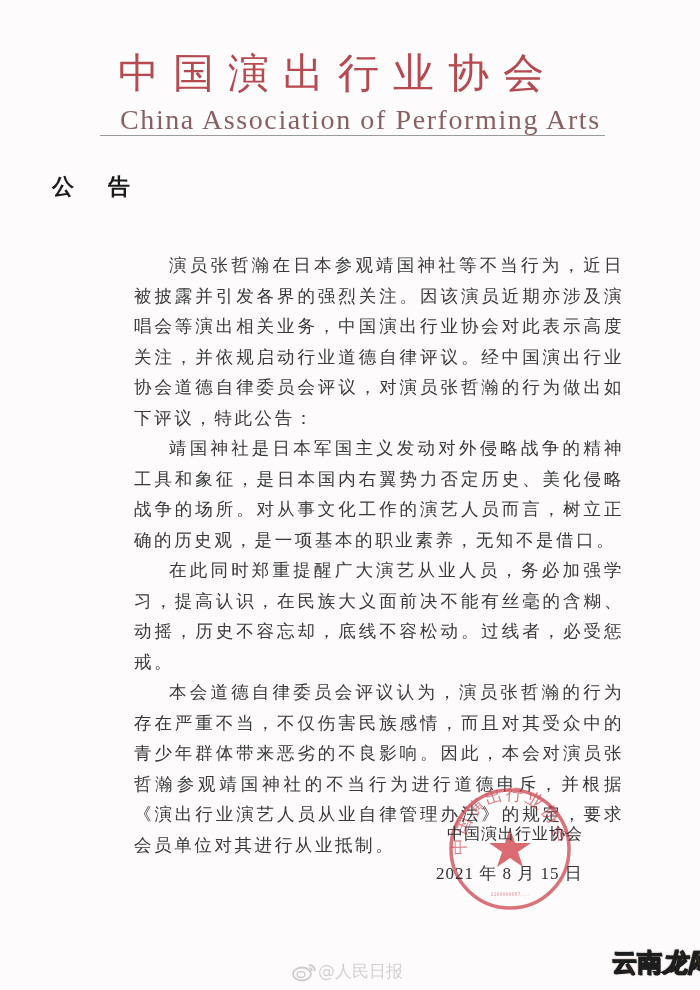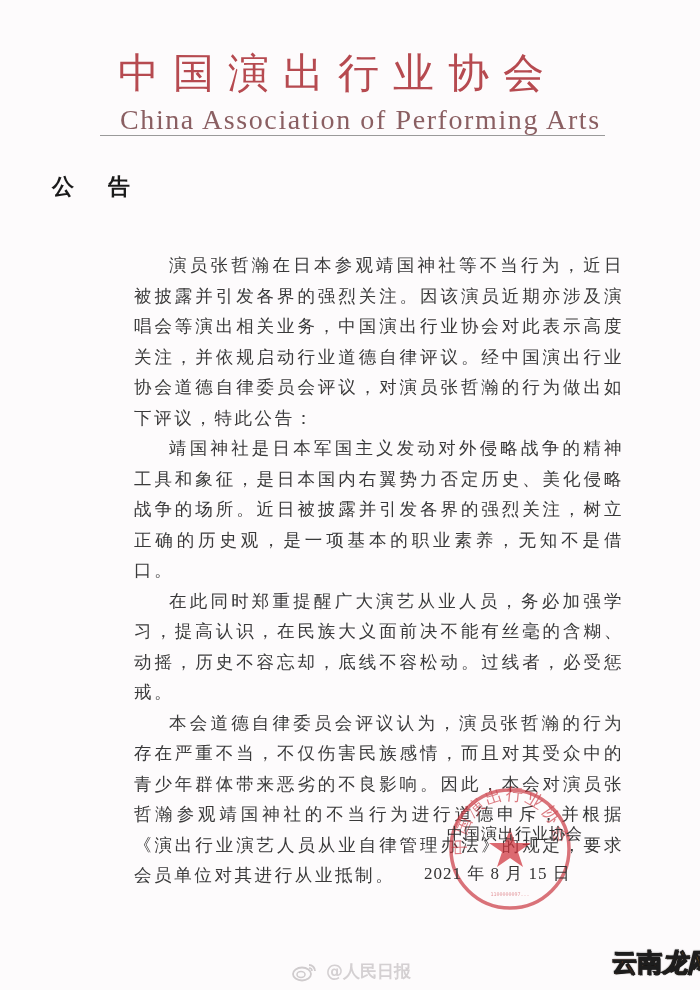--- a/index.html
+++ b/index.html
@@ -51,38 +51,38 @@
     .para { margin: 0; text-indent: 2em; text-align: justify; }
     .para + .para { margin-top: 0; }
     .signature {
       position: absolute; left: 447px; top: 824px;
       font-size: 16px; color: #333;
       letter-spacing: 1px;
       white-space: nowrap;
       z-index: 3;
     }
     .date {
-      position: absolute; left: 424px; top: 862px;
+      position: absolute; left: 436px; top: 862px;
       font-size: 17px; color: #333;
       white-space: nowrap;
       letter-spacing: 1px;
       z-index: 3;
       font-family: "Liberation Serif", serif;
     }
     .stamp {
       position: absolute; left: 447px; top: 786px;
       width: 126px; height: 126px;
       z-index: 2;
       opacity: 0.85;
     }
     .watermark {
       position: absolute; left: 292px; top: 960px;
       font-size: 17px; color: #d4d0d2;
       white-space: nowrap;
-      display: flex; align-items: center; gap: 8px; font-weight: bold;
+      display: flex; align-items: center; gap: 0;
     }
     .weibo-icon { width: 26px; height: 20px; display: inline-block; }
     .site-logo {
       position: absolute; left: 564px; top: 946px;
       font-size: 25px; font-weight: bold;
       white-space: nowrap;
       letter-spacing: 0px;
     }
     .logo-a {
       color: #d25a1e;
@@ -103,21 +103,21 @@
 <div>
   <div class="letterhead-cn">中国演出行业协会</div>
   <div class="letterhead-en">China Association of Performing Arts</div>
   <div class="rule"></div>
 </div>
 
 <div class="title">公告</div>
 
 <div class="body-text">
   <p class="para">演员张哲瀚在日本参观靖国神社等不当行为，近日被披露并引发各界的强烈关注。因该演员近期亦涉及演唱会等演出相关业务，中国演出行业协会对此表示高度关注，并依规启动行业道德自律评议。经中国演出行业协会道德自律委员会评议，对演员张哲瀚的行为做出如下评议，特此公告：</p>
-  <p class="para">靖国神社是日本军国主义发动对外侵略战争的精神工具和象征，是日本国内右翼势力否定历史、美化侵略战争的场所。近日被披露并引发各界的强烈关注，树立正确的历史观，是一项基本的职业素养，无知不是借口。</p>
+  <p class="para">靖国神社是日本军国主义发动对外侵略战争的精神工具和象征，是日本国内右翼势力否定历史、美化侵略战争的场所。对从事文化工作的演艺人员而言，树立正确的历史观，是一项基本的职业素养，无知不是借口。</p>
   <p class="para">在此同时郑重提醒广大演艺从业人员，务必加强学习，提高认识，在民族大义面前决不能有丝毫的含糊、动摇，历史不容忘却，底线不容松动。过线者，必受惩戒。</p>
   <p class="para">本会道德自律委员会评议认为，演员张哲瀚的行为存在严重不当，不仅伤害民族感情，而且对其受众中的青少年群体带来恶劣的不良影响。因此，本会对演员张哲瀚参观靖国神社的不当行为进行道德申斥，并根据《演出行业演艺人员从业自律管理办法》的规定，要求会员单位对其进行从业抵制。</p>
 </div>
 
 <svg class="stamp" viewBox="0 0 126 126">
   <defs>
     <path id="sealArc" d="M 20 72 A 45 45 0 1 1 106 72" fill="none"></path>
   </defs>
   <circle cx="63" cy="63" r="59" fill="none" stroke="#c8323c" stroke-width="3.5" opacity="0.8"></circle>
   <text font-size="17" fill="#c8323c" opacity="0.75" font-family="DejaVu Sans, sans-serif" letter-spacing="2">

